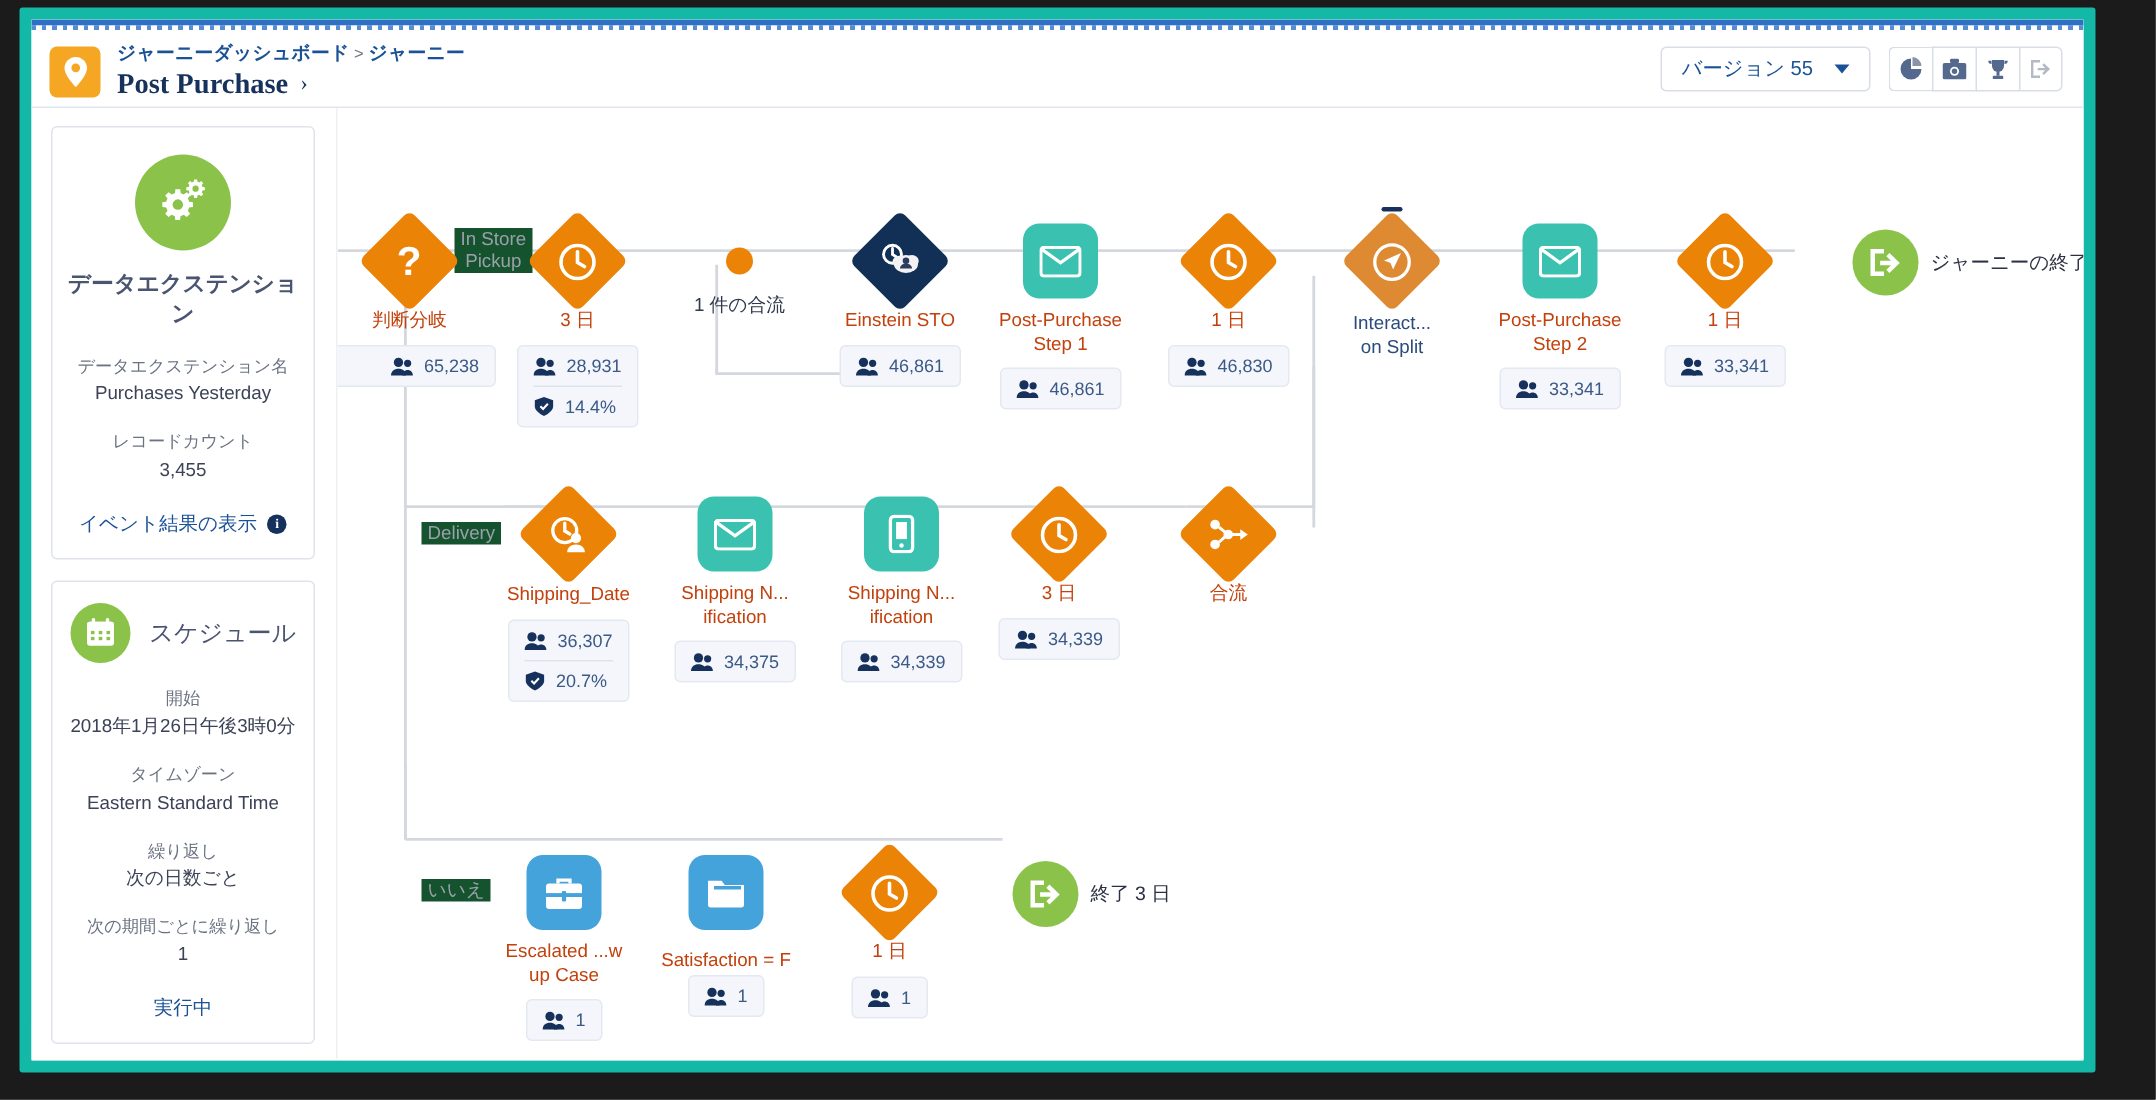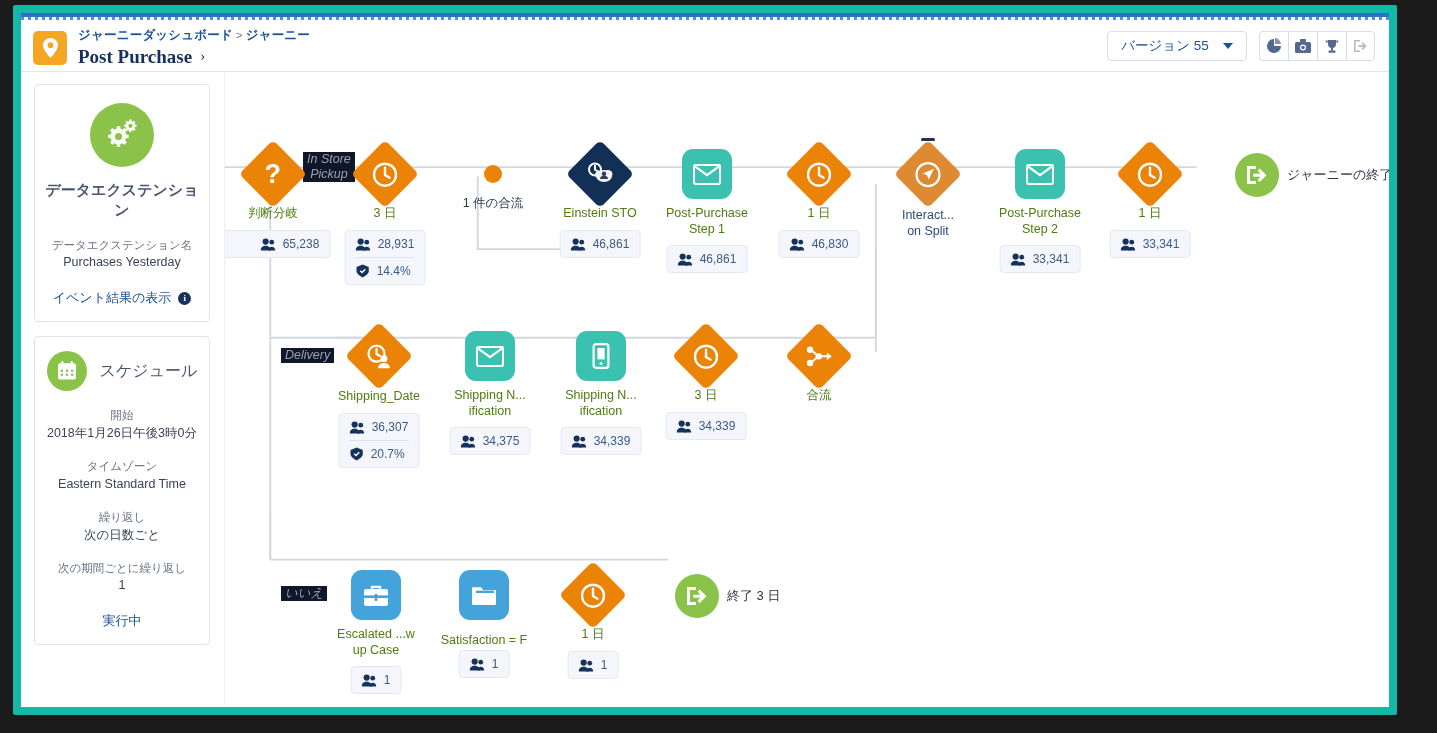--- a/index.html
+++ b/index.html
@@ -161,21 +161,21 @@
     width: 44px; height: 44px; border-radius: 50%;
     background: #8bc34a;
     display: flex; align-items: center; justify-content: center;
   }
   .dot-node { width: 18px; height: 18px; border-radius: 50%; background: #eb8307; }
 
   .node-label {
     position: absolute;
     text-align: center;
     font-size: 12.5px;
-    color: #4d7c0f;
+    color: #c2410c;
     line-height: 1.25;
     white-space: pre-line;
     width: 120px; left: 50%; transform: translateX(-50%);
   }
   .node-label.linkish { color: #2a4b7c; }
 
   .stat-box {
     position: absolute;
     background: #f4f6fb;
     border: 1px solid #e3e8f1;
@@ -192,23 +192,22 @@
     margin-top: 6px; padding-top: 6px; border-top: 1px solid #dde3ee;
   }
 
   .end-label {
     position: absolute; left: 52px; top: 13px;
     font-size: 13px; color: #2b3142; font-weight: 500; white-space: nowrap;
   }
   .branch-label {
     position: absolute;
     font-size: 12.5px; color: #9aa0aa;
-    background: #0f172a; padding: 0 4px; white-space: pre-line;
+    background: #14532d; padding: 0 4px; white-space: pre-line;
     line-height: 1.2;
-    font-style: italic;
   }
   .merge-label {
     position:absolute; font-size:12.5px; color:#2f3a4d; white-space:nowrap;
     left:50%; transform:translateX(-50%);
   }
   .navy-stub {
     position: absolute; width: 14px; height: 3px; background: #16325c; border-radius: 2px;
   }
 </style>
 </head>
@@ -291,20 +290,24 @@
                   <circle cx="14.55" cy="18.4" r="3.5" fill="#8bc34a"></circle>
                   <path d="M27.6 3.2l-.2-1.6h-2.0l-.2 1.6c-.44.12-.85.29-1.23.51l-1.25-1-1.41 1.41 1 1.25c-.22.38-.39.79-.51 1.23l-1.6.2v2.0l1.6.2c.12.44.29.85.51 1.23l-1 1.25 1.41 1.41 1.25-1c.38.22.79.39 1.23.51l.2 1.6h2.0l.2-1.6c.44-.12.85-.29 1.23-.51l1.25 1 1.41-1.41-1-1.25c.22-.38.39-.79.51-1.23l1.6-.2v-2.0l-1.6-.2a4.5 4.5 0 00-.51-1.23l1-1.25-1.41-1.41-1.25 1a4.5 4.5 0 00-1.23-.51z"></path>
                   <circle cx="26.4" cy="7.8" r="2.1" fill="#8bc34a"></circle>
                 </g>
               </svg>
             </div>
             <div class="card-title">データエクステンション</div>
             <div class="kv">
               <div class="kv-label">データエクステンション名</div>
               <div class="kv-value">Purchases Yesterday</div>
+            </div>
+            <div class="kv">
+              <div class="kv-label">レコードカウント</div>
+              <div class="kv-value">3,455</div>
             </div>
             <div class="card-link">
               <span>イベント結果の表示</span>
               <span class="info-dot">i</span>
             </div>
           </div>
 
           <div class="card">
             <div class="sched-head">
               <div class="circ-icon">

